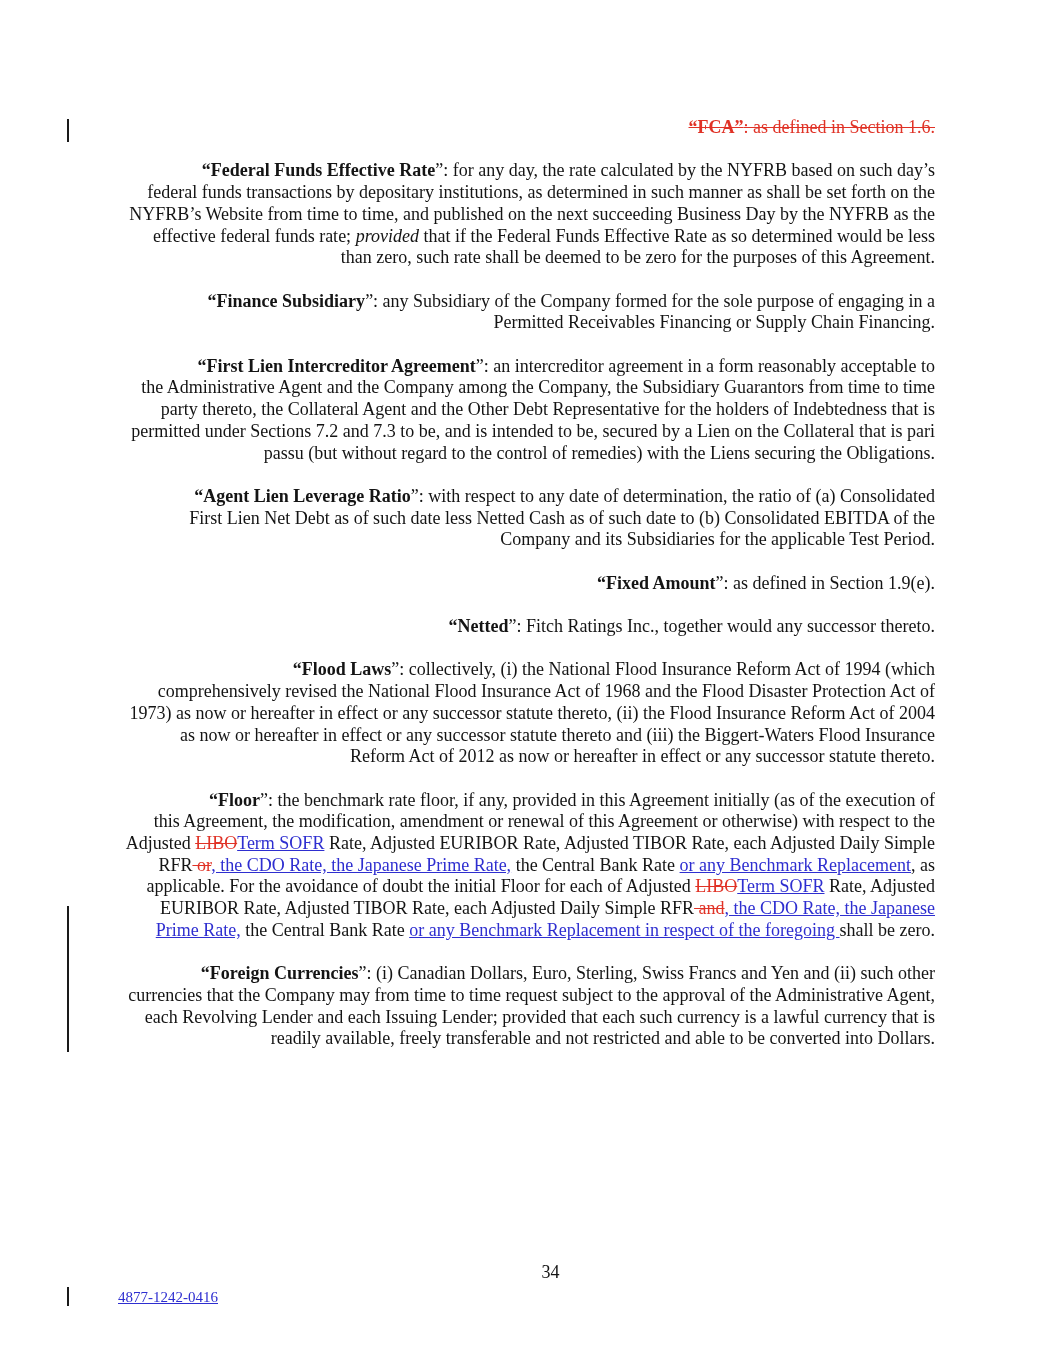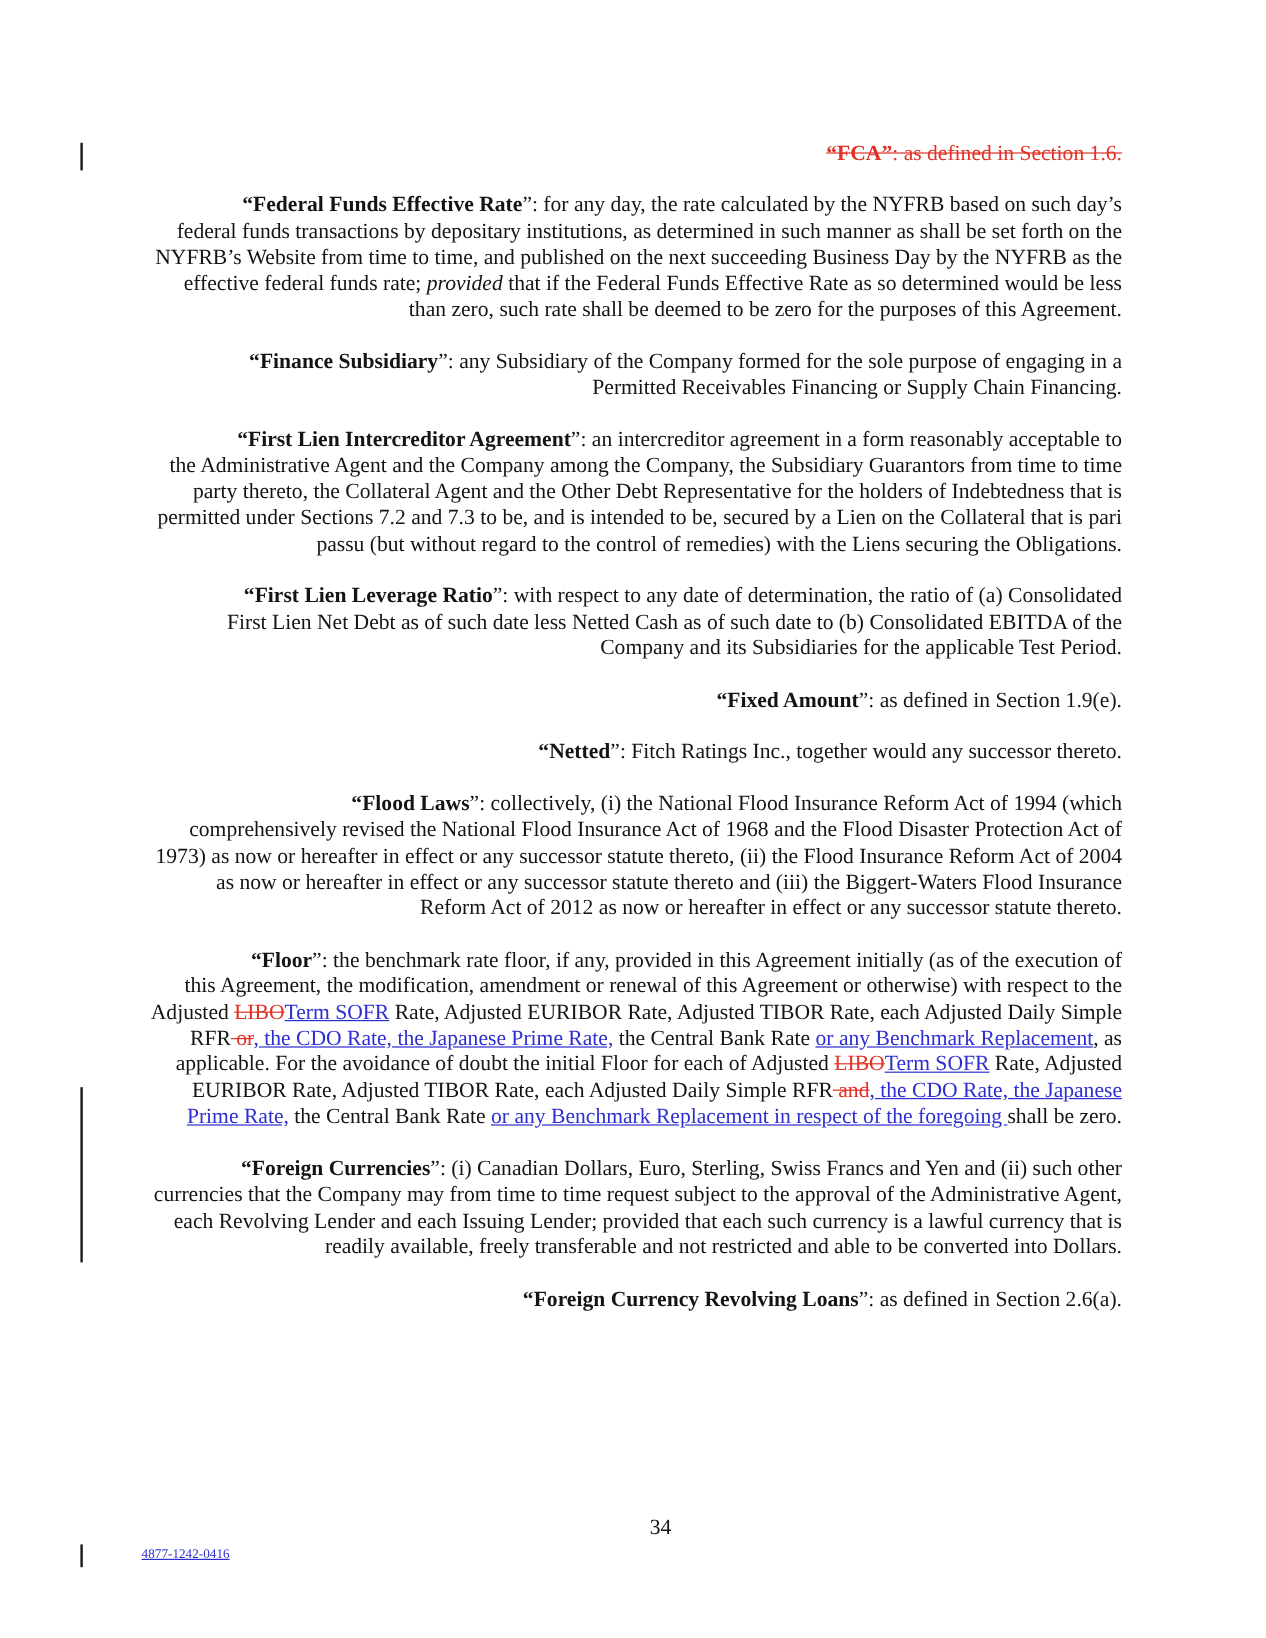--- a/index.html
+++ b/index.html
@@ -46,43 +46,42 @@
     position: absolute;
     top: 1262px; left: 0;
     width: 100%;
     text-align: center;
     font-size: 18px;
     padding-left: 23px;
   }
   .doc-id {
     position: absolute;
     left: 118px; top: 1289px;
-    font-size: 11px;
+    font-size: 15px;
     color: var(--ins-blue);
     text-decoration: underline;
   }
 </style>
 </head>
 <body style="--del-red: #e03226; --ins-blue: #2e2ed0;">
 
 <div class="page">
 
   <div class="change-bar" style="top:119px;height:23px"></div>
   <div class="change-bar" style="top:906px;height:146px"></div>
   <div class="change-bar" style="top:1287px;height:19px"></div>
 
   <div class="body-col" id="doc-body">
       <p class="para"><span class="run-delb">“FCA”</span><span class="run-del">: as defined in Section 1.6.</span></p>
       <p class="para"><span class="run-b">“Federal Funds Effective Rate</span><span class="run-n">”: for any day, the rate calculated by the NYFRB based on such day’s federal funds transactions by depositary institutions, as determined in such manner as shall be set forth on the NYFRB’s Website from time to time, and published on the next succeeding Business Day by the NYFRB as the effective federal funds rate; </span><span class="run-i">provided</span><span class="run-n"> that if the Federal Funds Effective Rate as so determined would be less than zero, such rate shall be deemed to be zero for the purposes of this Agreement.</span></p>
       <p class="para"><span class="run-b">“Finance Subsidiary</span><span class="run-n">”: any Subsidiary of the Company formed for the sole purpose of engaging in a Permitted Receivables Financing or Supply Chain Financing.</span></p>
       <p class="para"><span class="run-b">“First Lien Intercreditor Agreement</span><span class="run-n">”: an intercreditor agreement in a form reasonably acceptable to the Administrative Agent and the Company among the Company, the Subsidiary Guarantors from time to time party thereto, the Collateral Agent and the Other Debt Representative for the holders of Indebtedness that is permitted under Sections 7.2 and 7.3 to be, and is intended to be, secured by a Lien on the Collateral that is pari passu (but without regard to the control of remedies) with the Liens securing the Obligations.</span></p>
-      <p class="para"><span class="run-b">“First Lien Leverage Ratio</span><span class="run-n">”: with respect to any date of determination, the ratio of (a) Consolidated First Lien Net Debt as of such date less Netted Cash as of such date to (b) Consolidated EBITDA of the Company and its Subsidiaries for the applicable Test Period.</span></p>
+      <p class="para"><span class="run-b">“Agent Lien Leverage Ratio</span><span class="run-n">”: with respect to any date of determination, the ratio of (a) Consolidated First Lien Net Debt as of such date less Netted Cash as of such date to (b) Consolidated EBITDA of the Company and its Subsidiaries for the applicable Test Period.</span></p>
       <p class="para"><span class="run-b">“Fixed Amount</span><span class="run-n">”: as defined in Section 1.9(e).</span></p>
       <p class="para"><span class="run-b">“Netted</span><span class="run-n">”: Fitch Ratings Inc., together would any successor thereto.</span></p>
       <p class="para"><span class="run-b">“Flood Laws</span><span class="run-n">”: collectively, (i) the National Flood Insurance Reform Act of 1994 (which comprehensively revised the National Flood Insurance Act of 1968 and the Flood Disaster Protection Act of 1973) as now or hereafter in effect or any successor statute thereto, (ii) the Flood Insurance Reform Act of 2004 as now or hereafter in effect or any successor statute thereto and (iii) the Biggert-Waters Flood Insurance Reform Act of 2012 as now or hereafter in effect or any successor statute thereto.</span></p>
       <p class="para"><span class="run-b">“Floor</span><span class="run-n">”: the benchmark rate floor, if any, provided in this Agreement initially (as of the execution of this Agreement, the modification, amendment or renewal of this Agreement or otherwise) with respect to the Adjusted </span><span class="run-del">LIBO</span><span class="run-ins">Term SOFR</span><span class="run-n"> Rate, Adjusted EURIBOR Rate, Adjusted TIBOR Rate, each Adjusted Daily Simple RFR</span><span class="run-del"> or</span><span class="run-ins">, the CDO Rate, the Japanese Prime Rate,</span><span class="run-n"> the Central Bank Rate </span><span class="run-ins">or any Benchmark Replacement</span><span class="run-n">, as applicable. For the avoidance of doubt the initial Floor for each of Adjusted </span><span class="run-del">LIBO</span><span class="run-ins">Term SOFR</span><span class="run-n"> Rate, Adjusted EURIBOR Rate, Adjusted TIBOR Rate, each Adjusted Daily Simple RFR</span><span class="run-del"> and</span><span class="run-ins">, the CDO Rate, the Japanese Prime Rate,</span><span class="run-n"> the Central Bank Rate </span><span class="run-ins">or any Benchmark Replacement in respect of the foregoing </span><span class="run-n">shall be zero.</span></p>
       <p class="para"><span class="run-b">“Foreign Currencies</span><span class="run-n">”: (i) Canadian Dollars, Euro, Sterling, Swiss Francs and Yen and (ii) such other currencies that the Company may from time to time request subject to the approval of the Administrative Agent, each Revolving Lender and each Issuing Lender; provided that each such currency is a lawful currency that is readily available, freely transferable and not restricted and able to be converted into Dollars.</span></p>
-      <p class="para"><span class="run-b">“Foreign Currency Revolving Loans</span><span class="run-n">”: as defined in Section 2.6(a).</span></p>
     </div>
 
   <div class="page-number">34</div>
   <div class="doc-id">4877-1242-0416</div>
 </div>
 
 </body></html>

